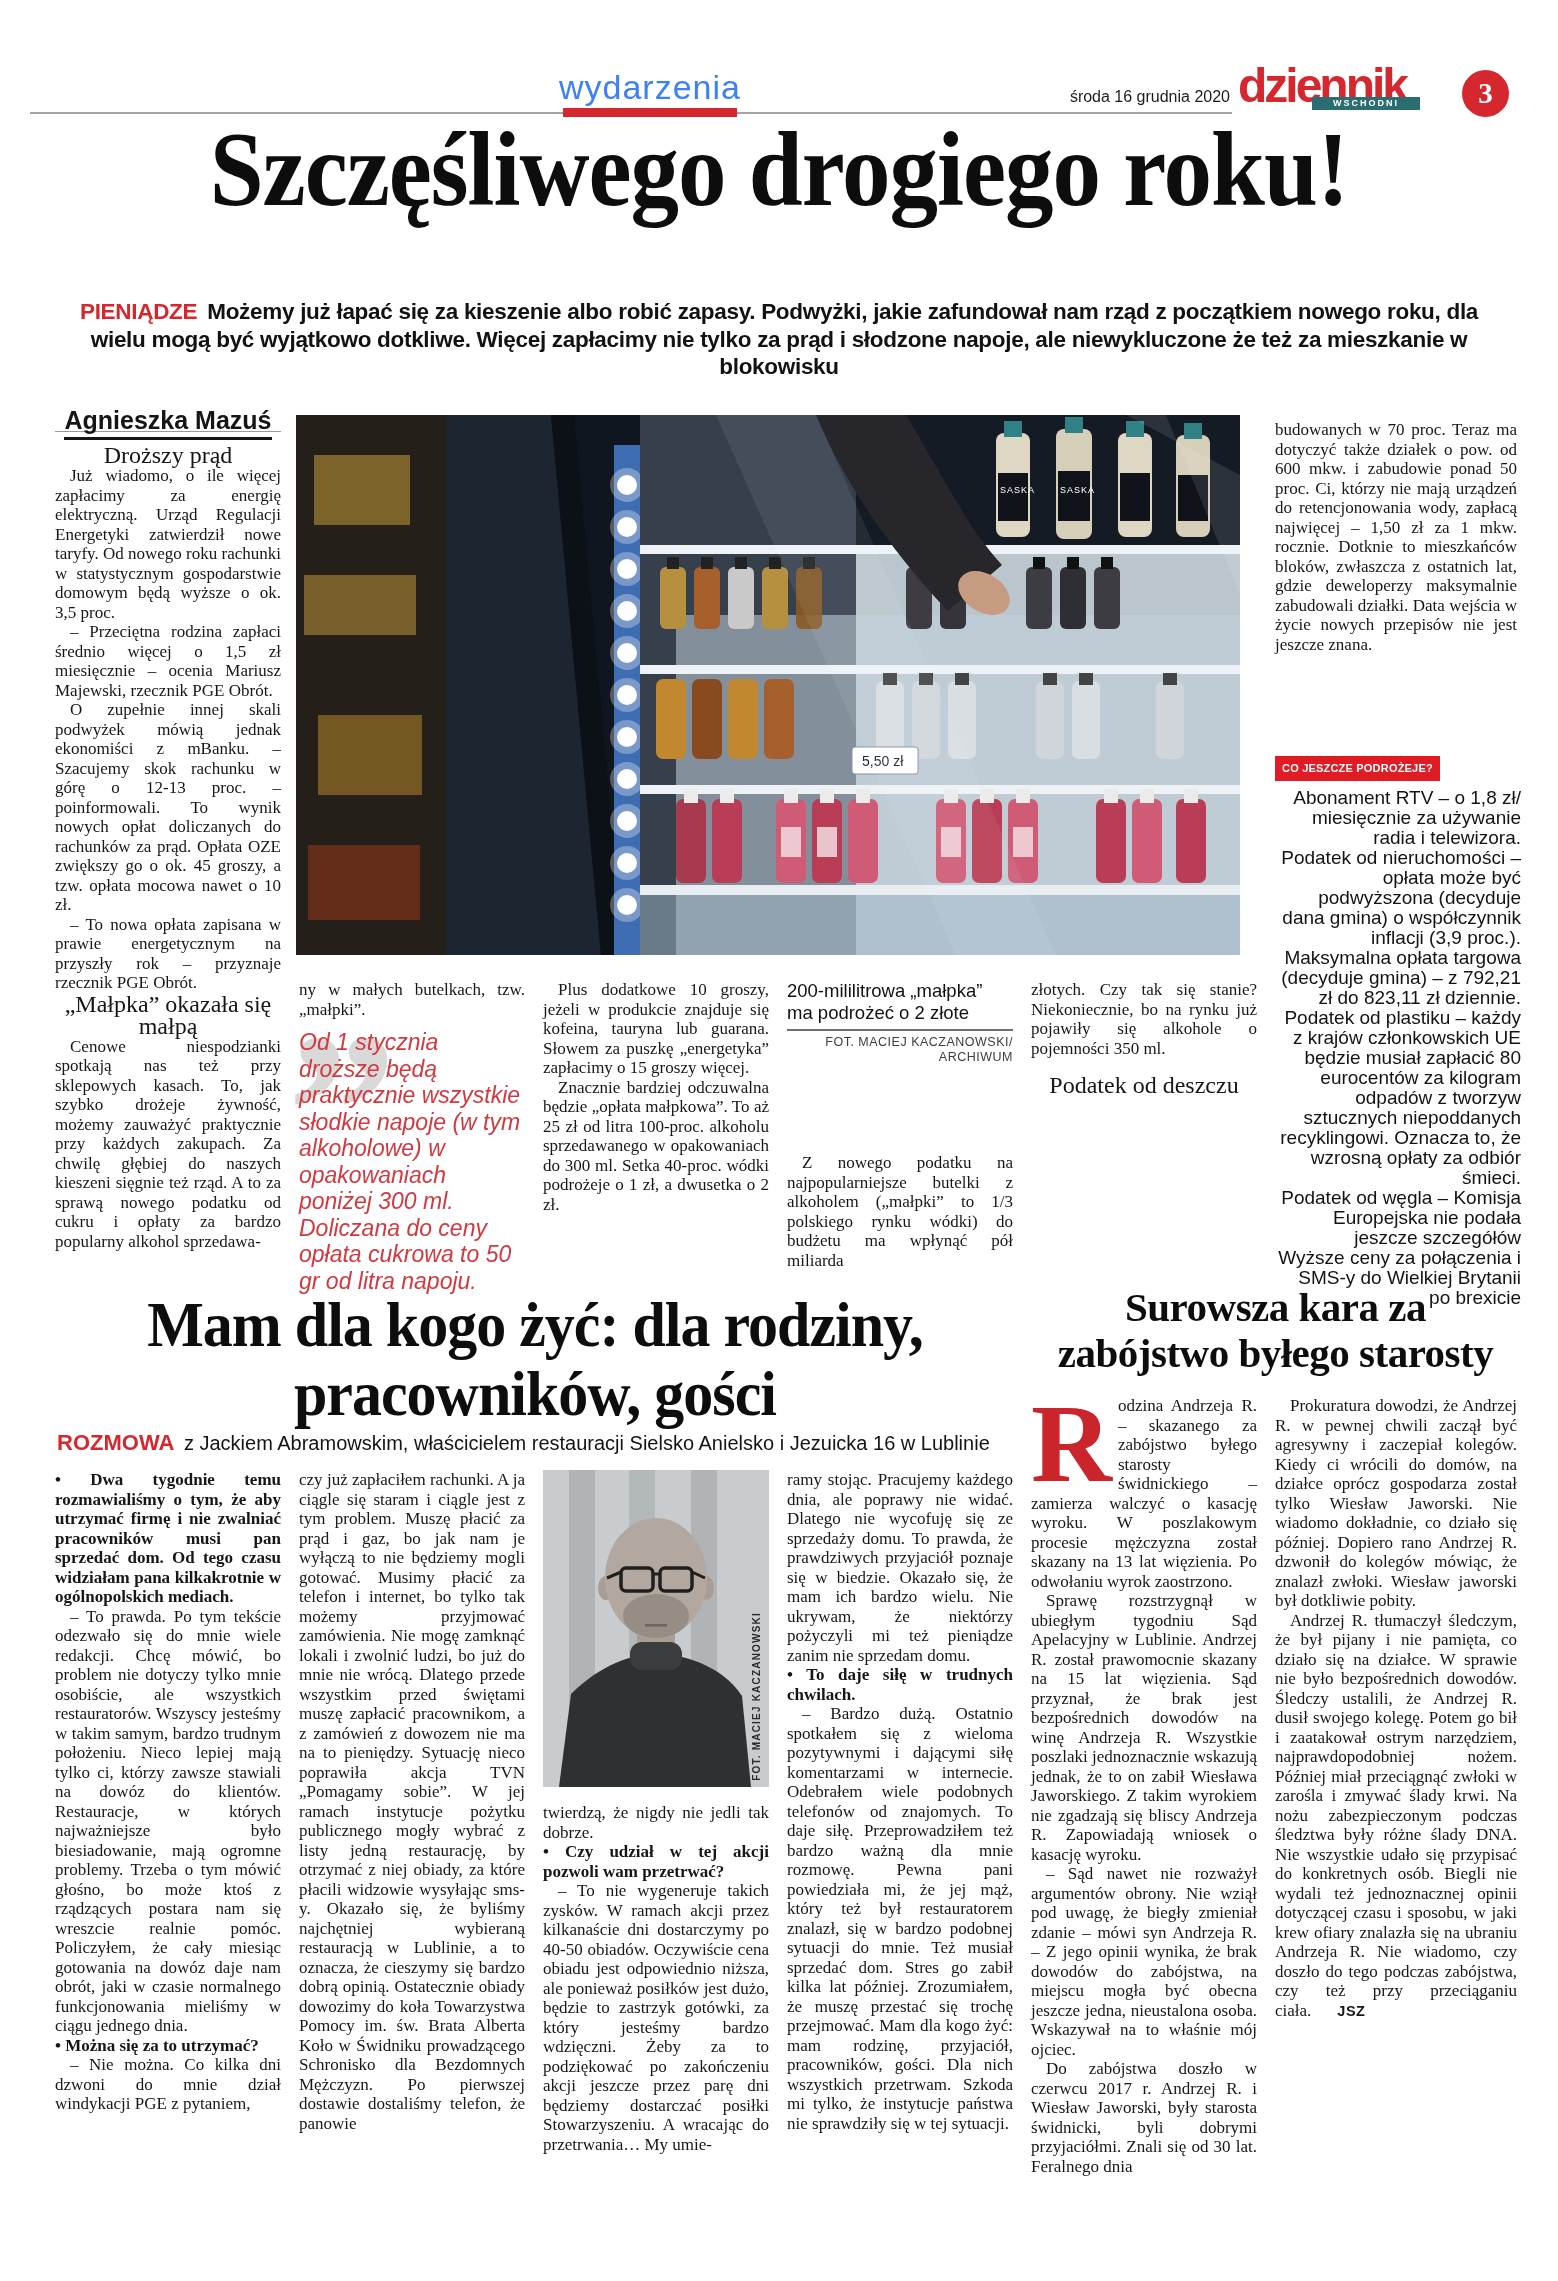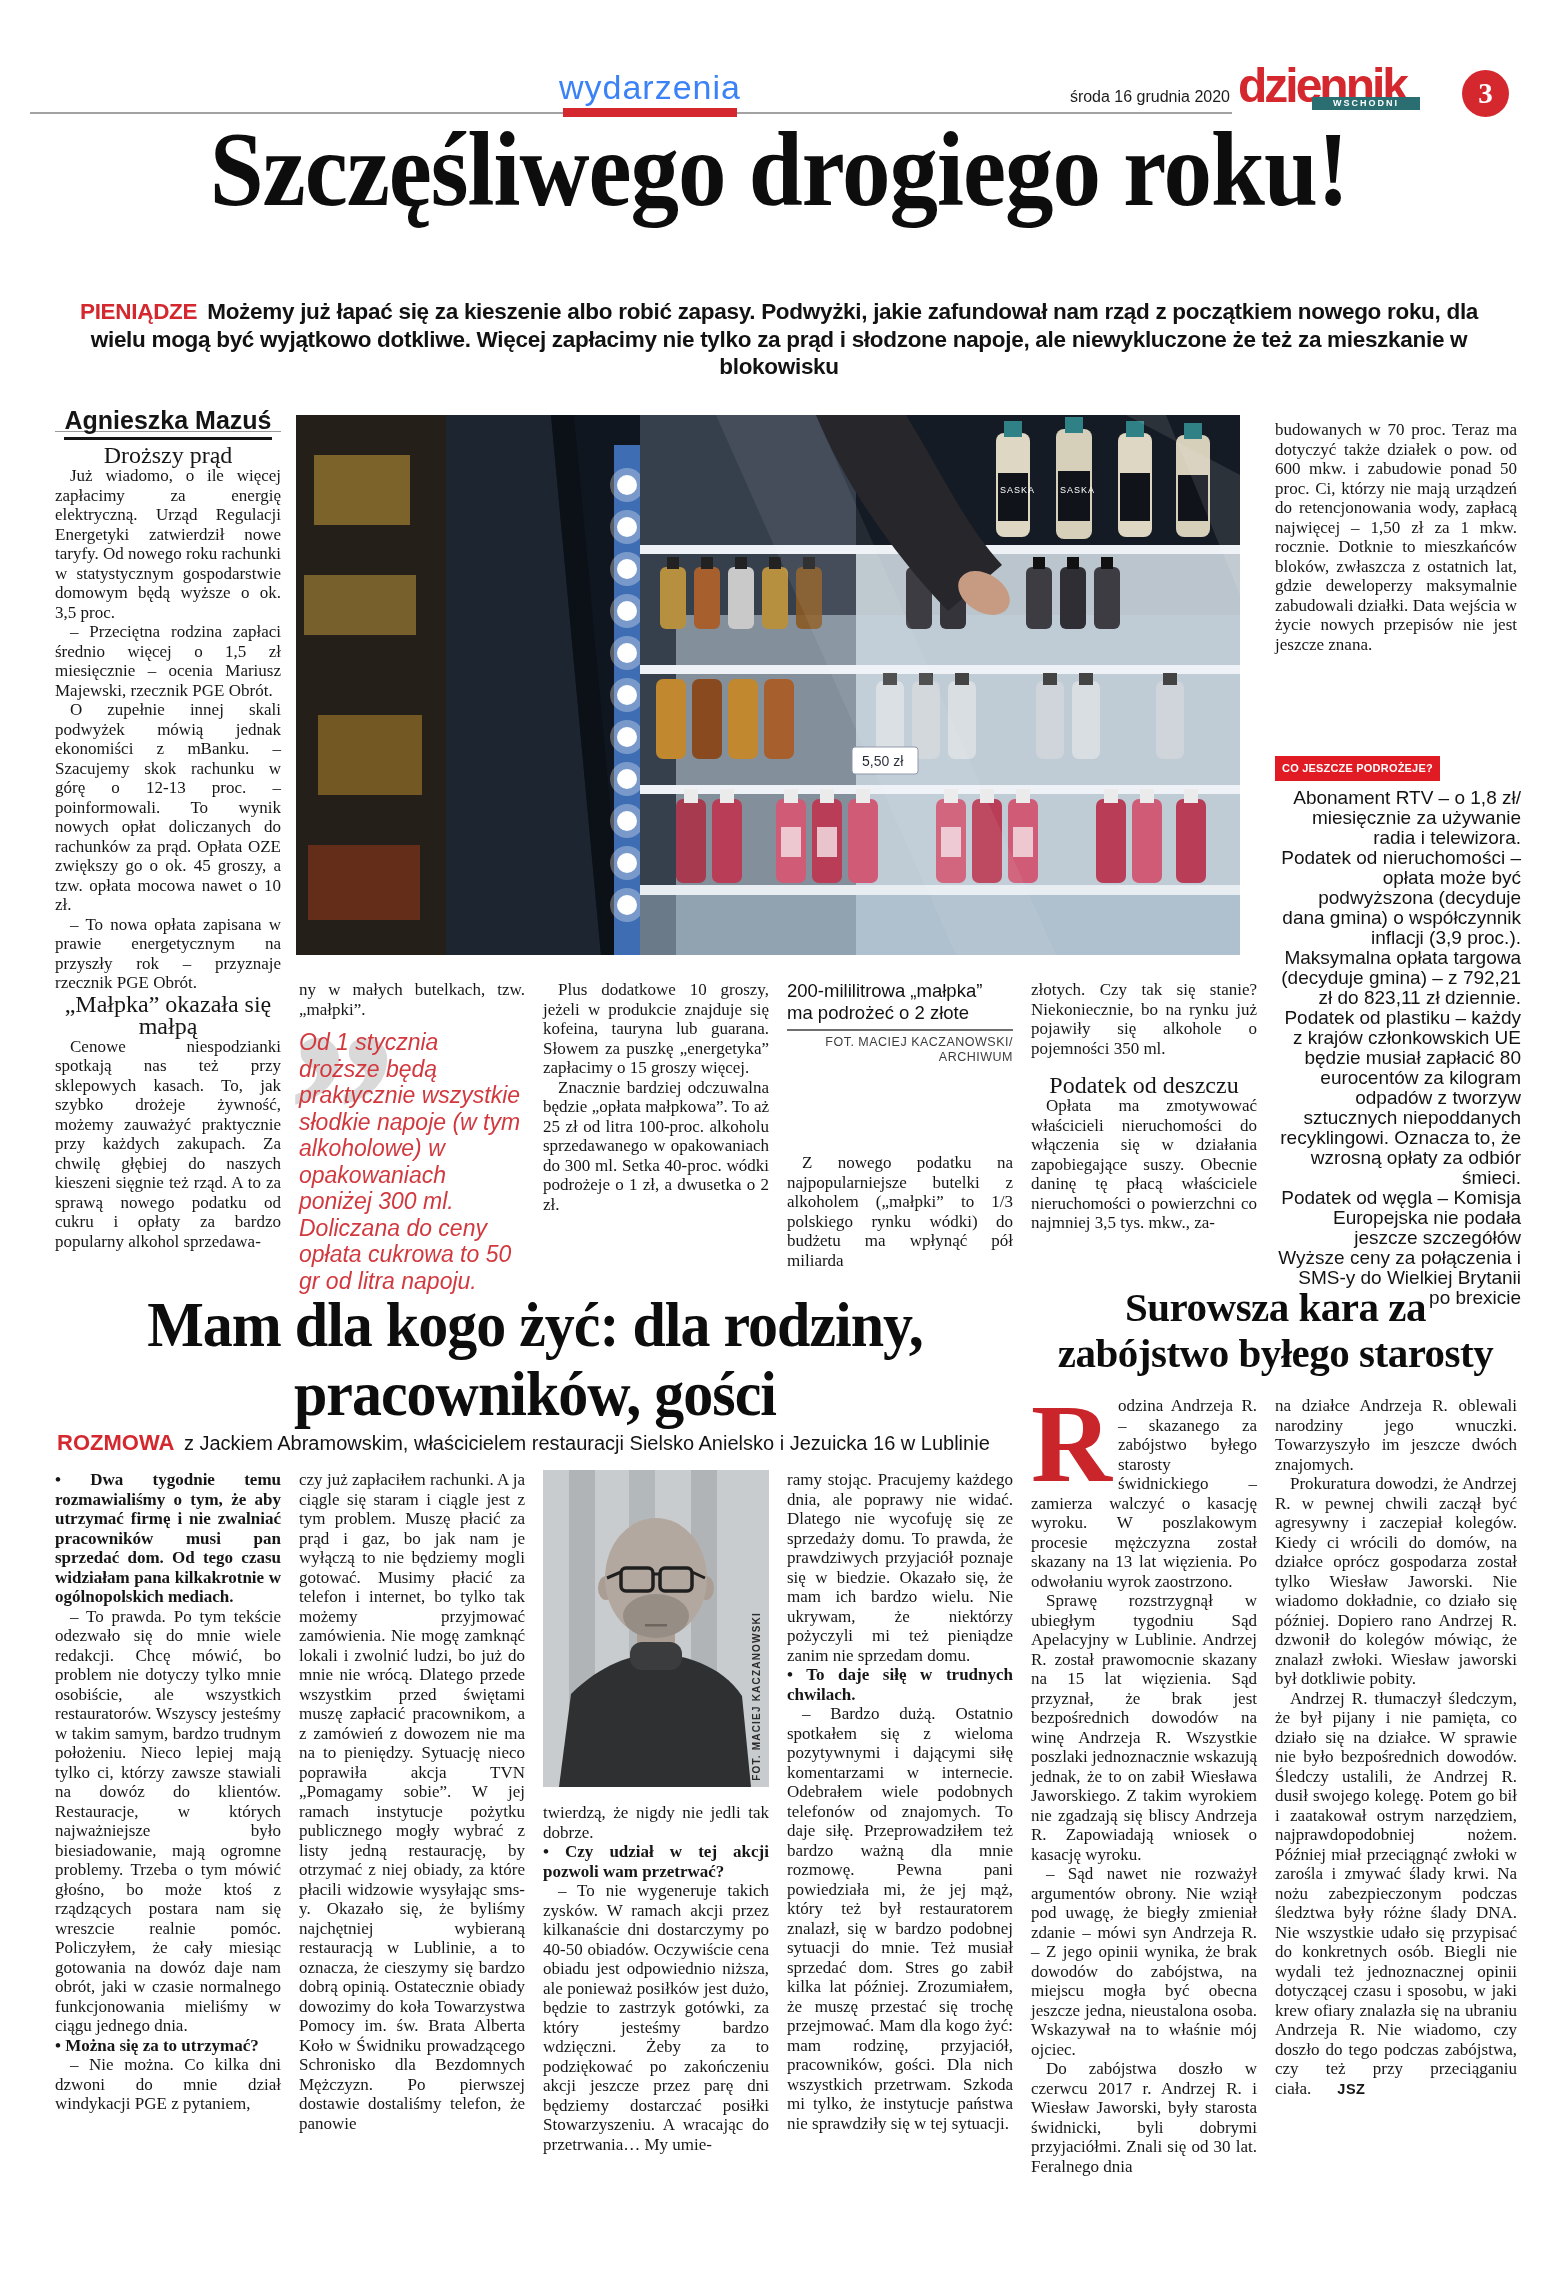--- a/index.html
+++ b/index.html
@@ -274,21 +274,20 @@
     <p class="caption">200-mililitrowa „małpka” ma podrożeć o 2 złote</p>
     <div class="cap-rule"></div>
     <p class="credit">FOT. MACIEJ KACZANOWSKI/</p>
     <p class="credit">ARCHIWUM</p>
     <p class="ind spacer-cap">Z nowego podatku na najpopularniejsze butelki z alkoholem („małpki” to 1/3 polskiego rynku wódki) do budżetu ma wpłynąć pół miliarda</p>
   </div>
 
   <div class="col" style="left:1031px; top:980px;">
     <p>złotych. Czy tak się stanie? Niekoniecznie, bo na rynku już pojawiły się alkohole o pojemności 350 ml.</p>
     <p class="sub" style="margin-top:16px;">Podatek od deszczu</p>
-    <p class="ind">Opłata ma zmotywować właścicieli nieruchomości do włączenia się w działania zapobiegające suszy. Obecnie daninę tę płacą właściciele nieruchomości o powierzchni co najmniej 3,5 tys. mkw., za-</p>
   </div>
 
   <div class="col" style="left:1275px; top:420px; width:242px;">
     <p>budowanych w 70 proc. Teraz ma dotyczyć także działek o pow. od 600 mkw. i zabudowie ponad 50 proc. Ci, którzy nie mają urządzeń do retencjonowania wody, zapłacą najwięcej – 1,50 zł za 1 mkw. rocznie. Dotknie to mieszkańców bloków, zwłaszcza z ostatnich lat, gdzie deweloperzy maksymalnie zabudowali działki. Data wejścia w życie nowych przepisów nie jest jeszcze znana.</p>
   </div>
 
   <div class="sb-title">CO JESZCZE PODROŻEJE?</div>
   <div class="sb-body">
     <p>Abonament RTV – o 1,8 zł/ miesięcznie za używanie radia i telewizora.</p>
     <p>Podatek od nieruchomości – opłata może być podwyższona (decyduje dana gmina) o współczynnik inflacji (3,9 proc.).</p>
@@ -360,20 +359,19 @@
   <div class="col" style="left:1031px; top:1396px;">
     <p>
       <span class="dropcap">R</span><span>odzina Andrzeja R. – skazanego za zabójstwo byłego starosty świdnickiego – zamierza walczyć o kasację wyroku. W poszlakowym procesie mężczyzna został skazany na 13 lat więzienia. Po odwołaniu wyrok zaostrzono.</span>
     </p>
     <p class="ind">Sprawę rozstrzygnął w ubiegłym tygodniu Sąd Apelacyjny w Lublinie. Andrzej R. został prawomocnie skazany na 15 lat więzienia. Sąd przyznał, że brak jest bezpośrednich dowodów na winę Andrzeja R. Wszystkie poszlaki jednoznacznie wskazują jednak, że to on zabił Wiesława Jaworskiego. Z takim wyrokiem nie zgadzają się bliscy Andrzeja R. Zapowiadają wniosek o kasację wyroku.</p>
     <p class="ind">– Sąd nawet nie rozważył argumentów obrony. Nie wziął pod uwagę, że biegły zmieniał zdanie – mówi syn Andrzeja R. – Z jego opinii wynika, że brak dowodów do zabójstwa, na miejscu mogła być obecna jeszcze jedna, nieustalona osoba. Wskazywał na to właśnie mój ojciec.</p>
     <p class="ind">Do zabójstwa doszło w czerwcu 2017 r. Andrzej R. i Wiesław Jaworski, były starosta świdnicki, byli dobrymi przyjaciółmi. Znali się od 30 lat. Feralnego dnia</p>
   </div>
 
   <div class="col" style="left:1275px; top:1396px; width:242px;">
-    <p>na działce Andrzeja R. oblewali narodziny jego wnuczki. Towarzyszyło im jeszcze dwóch znajomych.</p>
     <p class="ind">Prokuratura dowodzi, że Andrzej R. w pewnej chwili zaczął być agresywny i zaczepiał kolegów. Kiedy ci wrócili do domów, na działce oprócz gospodarza został tylko Wiesław Jaworski. Nie wiadomo dokładnie, co działo się później. Dopiero rano Andrzej R. dzwonił do kolegów mówiąc, że znalazł zwłoki. Wiesław jaworski był dotkliwie pobity.</p>
     <p class="ind">
       <span>Andrzej R. tłumaczył śledczym, że był pijany i nie pamięta, co działo się na działce. W sprawie nie było bezpośrednich dowodów. Śledczy ustalili, że Andrzej R. dusił swojego kolegę. Potem go bił i zaatakował ostrym narzędziem, najprawdopodobniej nożem. Później miał przeciągnąć zwłoki w zarośla i zmywać ślady krwi. Na nożu zabezpieczonym podczas śledztwa były różne ślady DNA. Nie wszystkie udało się przypisać do konkretnych osób. Biegli nie wydali też jednoznacznej opinii dotyczącej czasu i sposobu, w jaki krew ofiary znalazła się na ubraniu Andrzeja R. Nie wiadomo, czy doszło do tego podczas zabójstwa, czy też przy przeciąganiu ciała.</span><span class="sig">JSZ</span>
     </p>
   </div>
 
 </div>
 
 </body></html>

